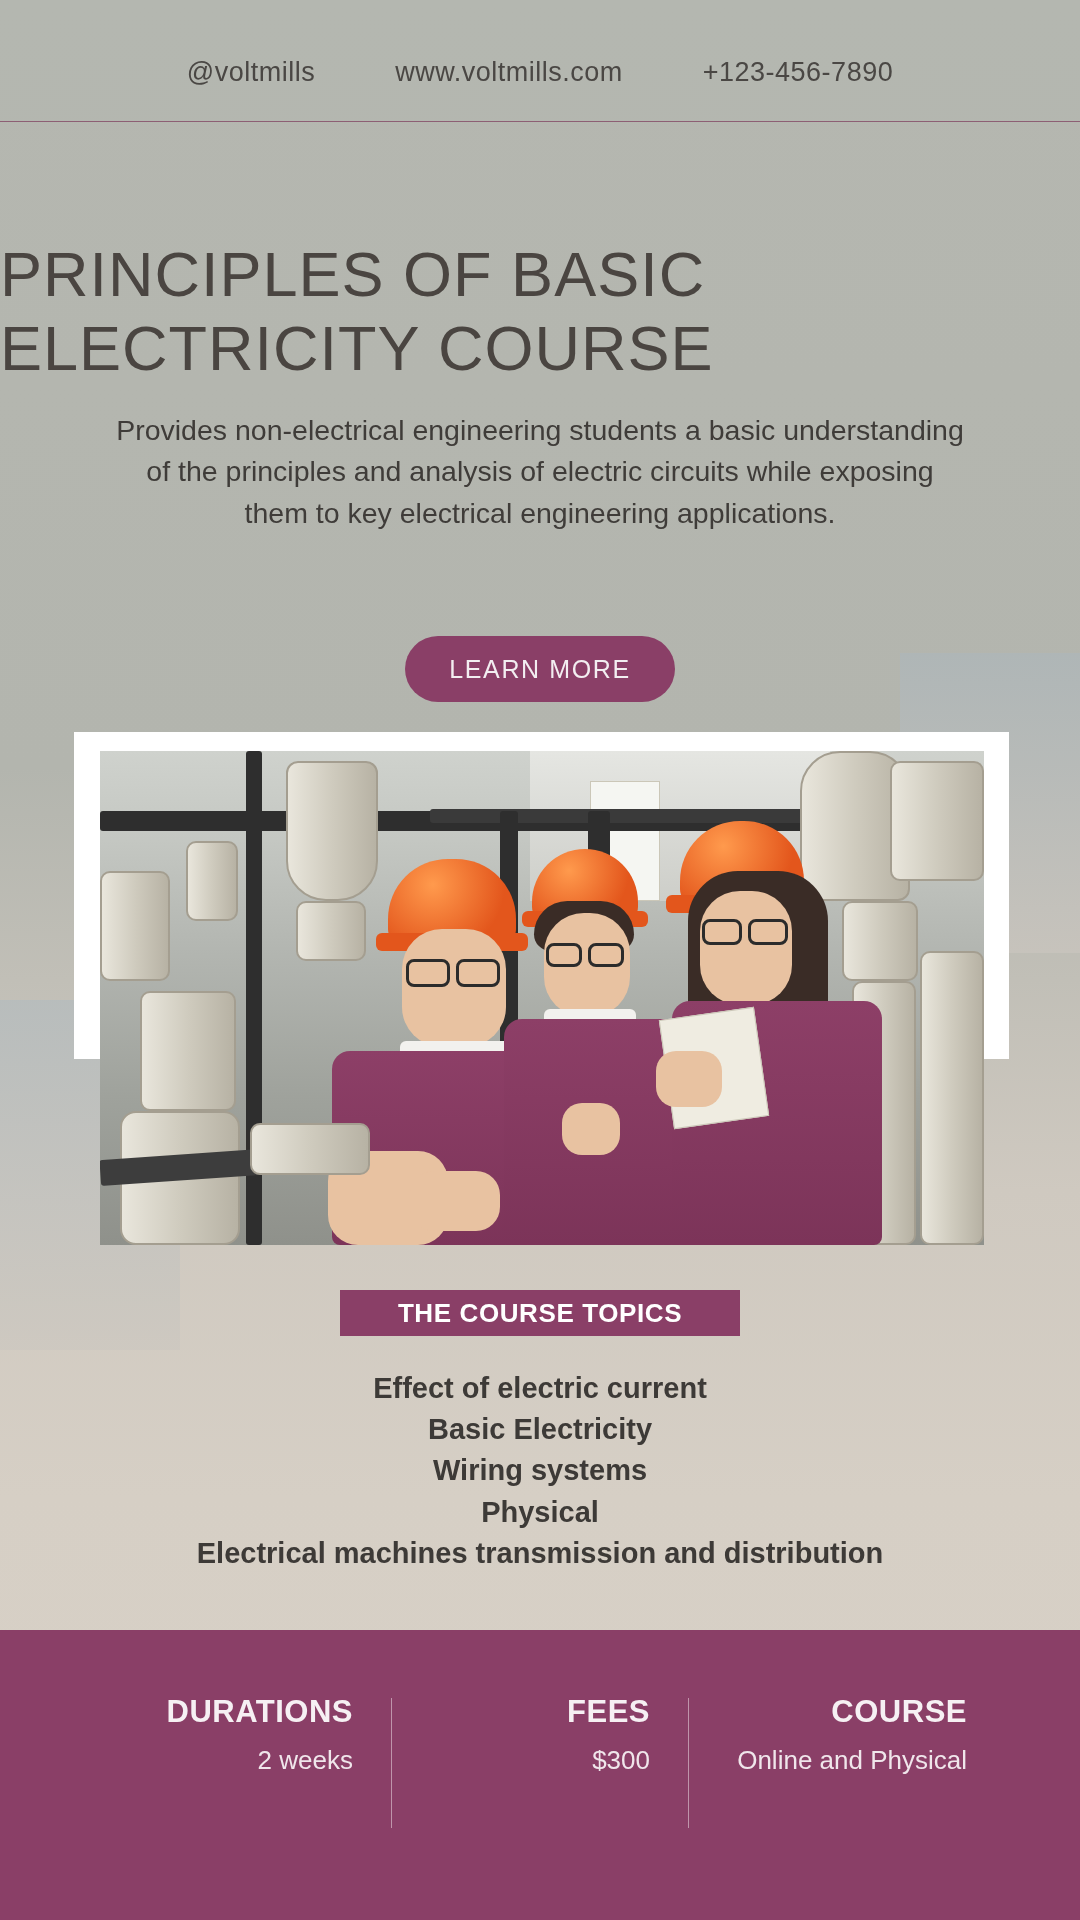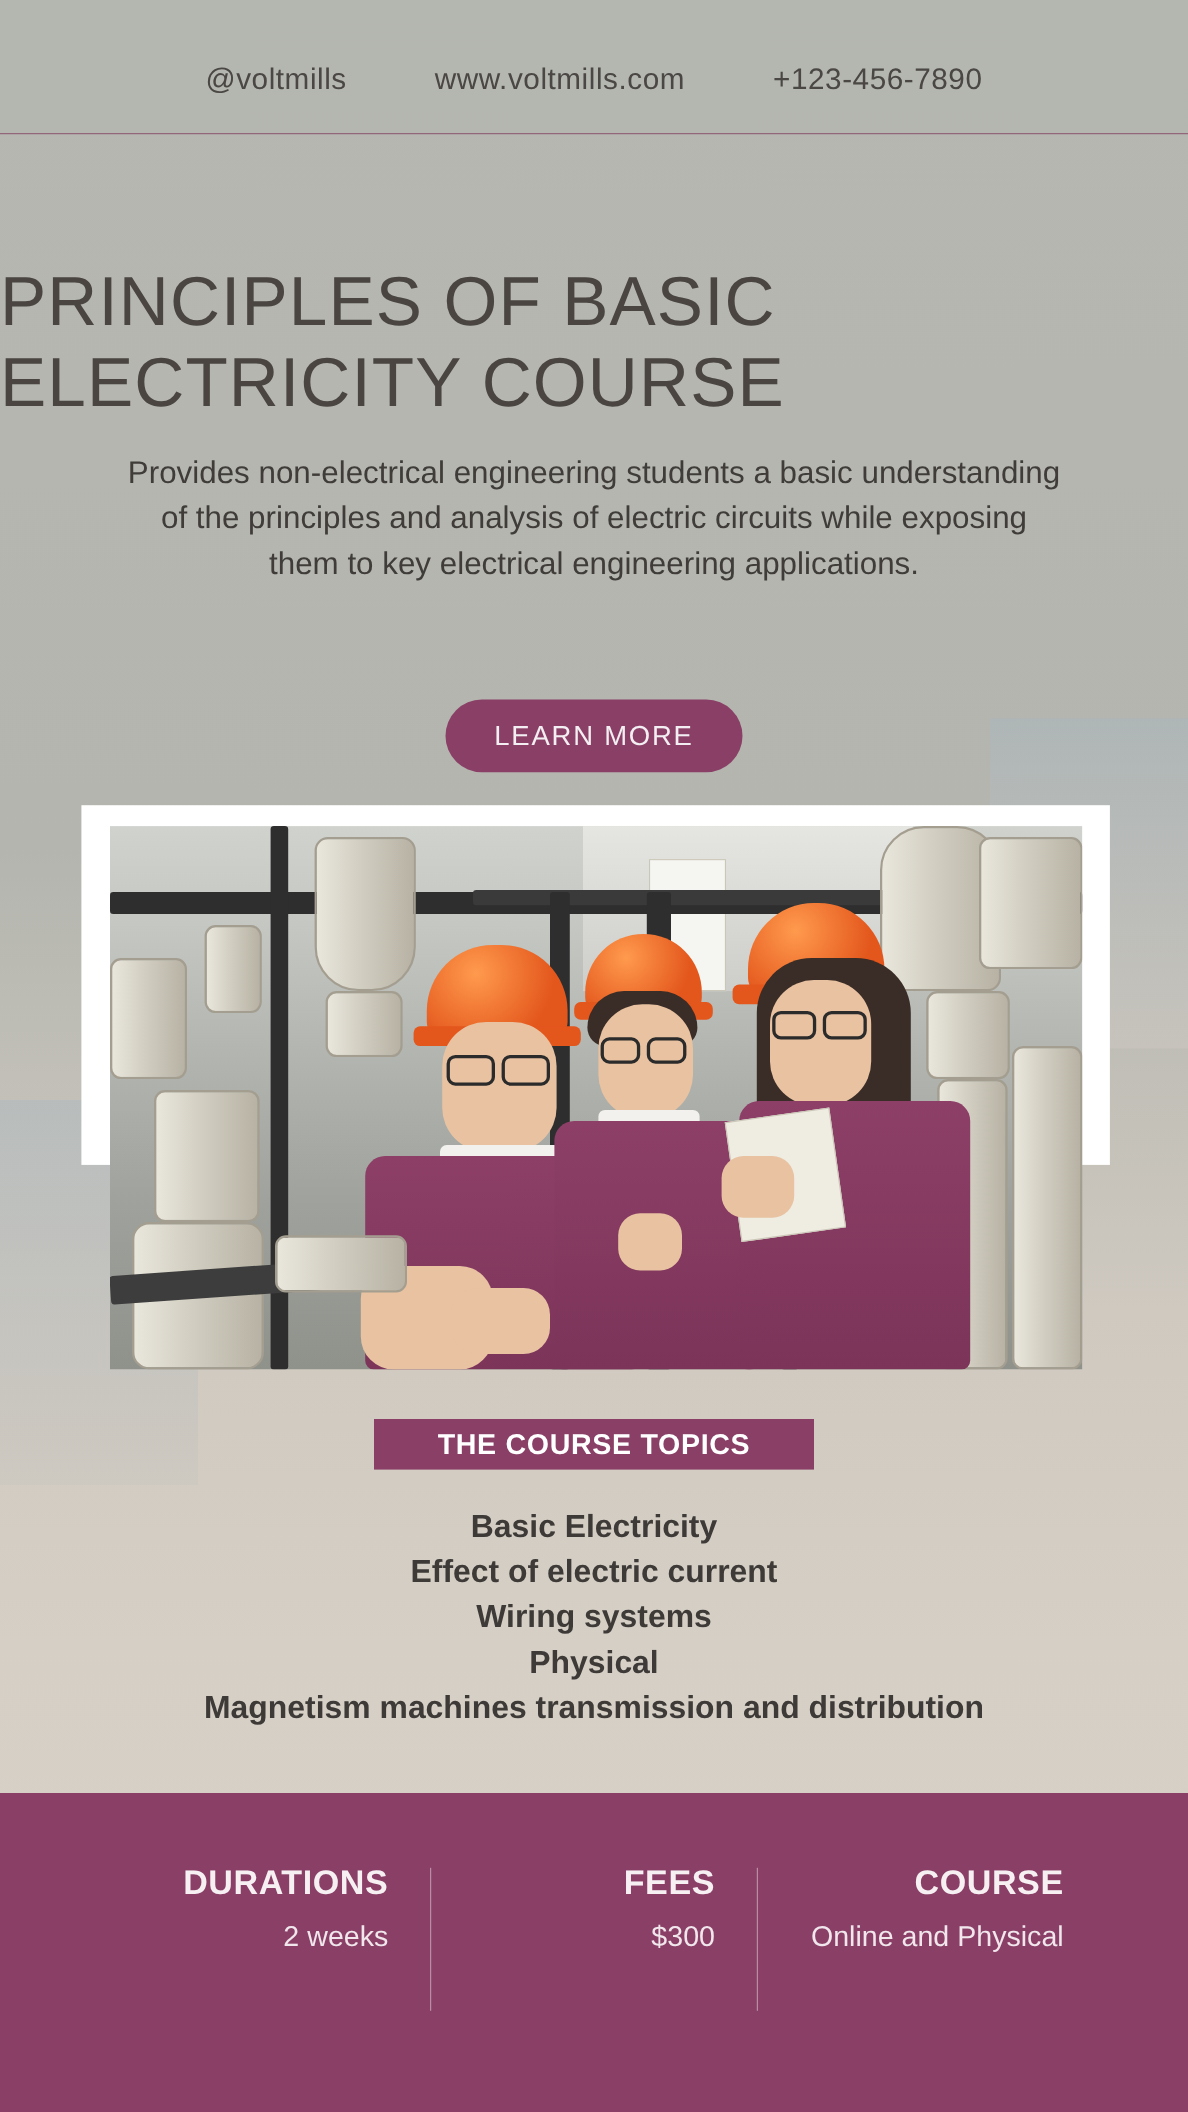--- a/index.html
+++ b/index.html
@@ -318,25 +318,25 @@
         <div class="face" style="left:556px; top:300px; width:66px; height:56px; border-radius:20px;"></div>
       </div>
 
       <div class="pipe" style="left:0; top:400px; width:260px; height:26px; background:#3d3d3d; transform:rotate(-4deg);"></div>
       <div class="glass" style="left:150px; top:372px; width:120px; height:52px; border-radius:10px;"></div>
     </div>
   </div>
 
   <div class="topics-badge">THE COURSE TOPICS</div>
   <div class="topics-list">
+    <div>Effect of electric current</div>
     <div>Basic Electricity</div>
-    <div>Effect of electric current</div>
     <div>Wiring systems</div>
     <div>Physical</div>
-    <div>Magnetism machines transmission and distribution</div>
+    <div>Electrical machines transmission and distribution</div>
   </div>
 
   <div class="footer">
     <div class="fcol">
       <h3>DURATIONS</h3>
       <p>2 weeks</p>
     </div>
     <div class="fdiv"></div>
     <div class="fcol mid">
       <h3>FEES</h3>

